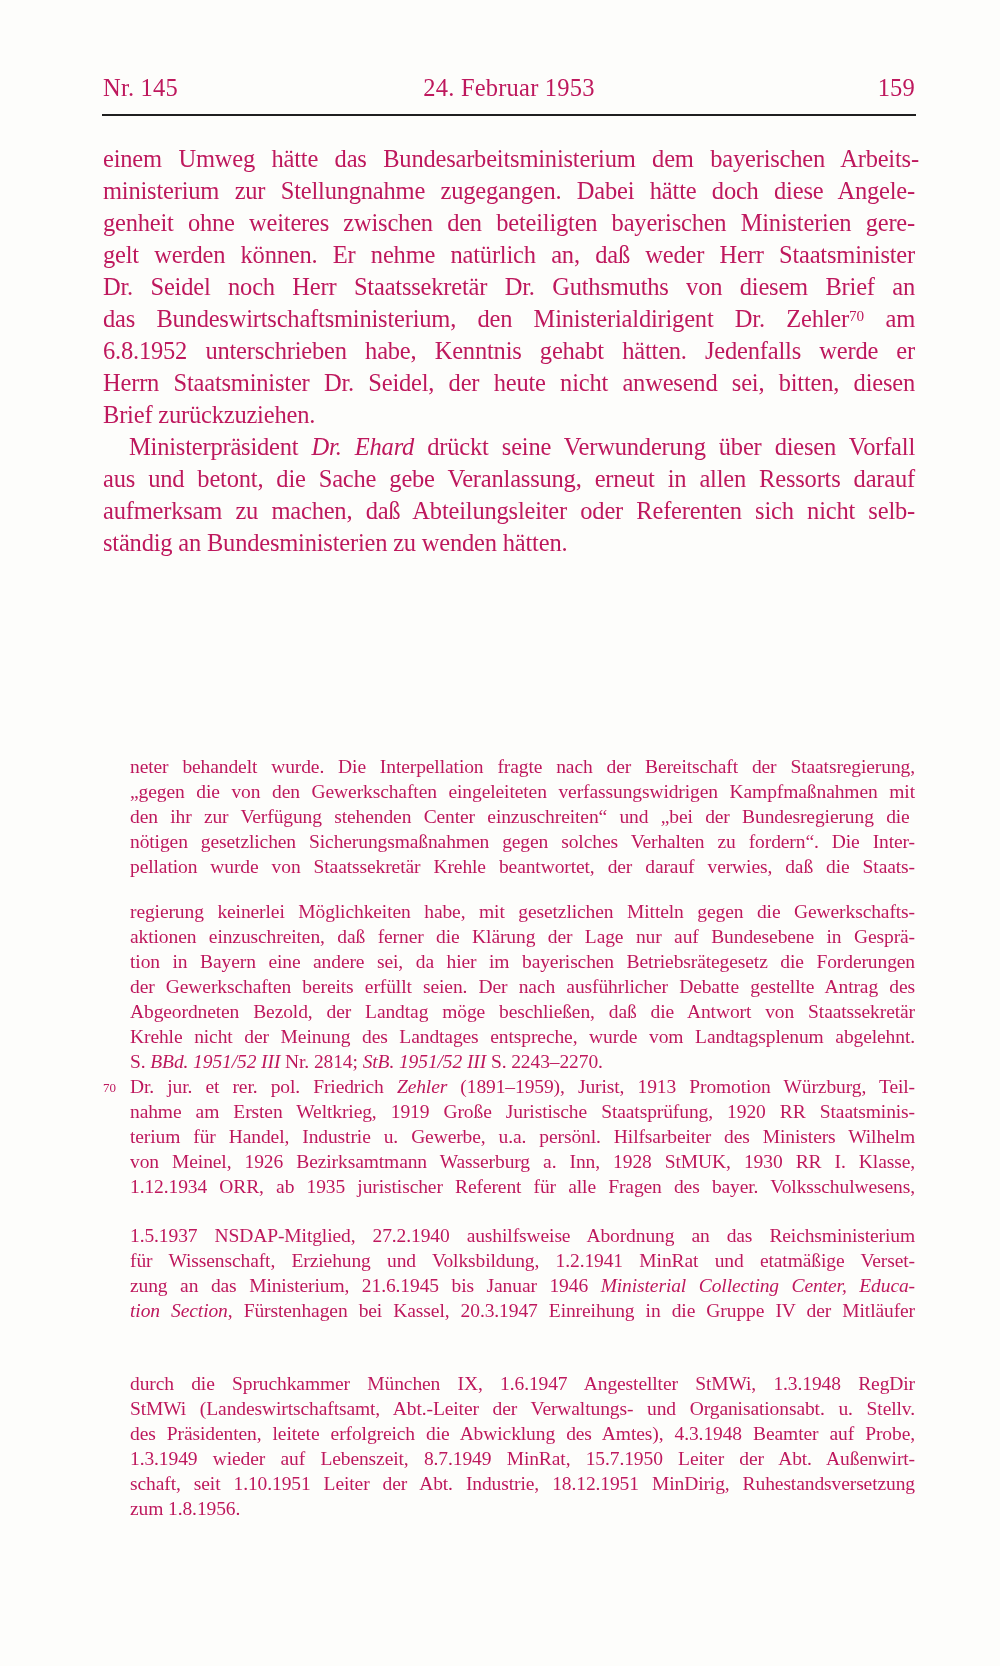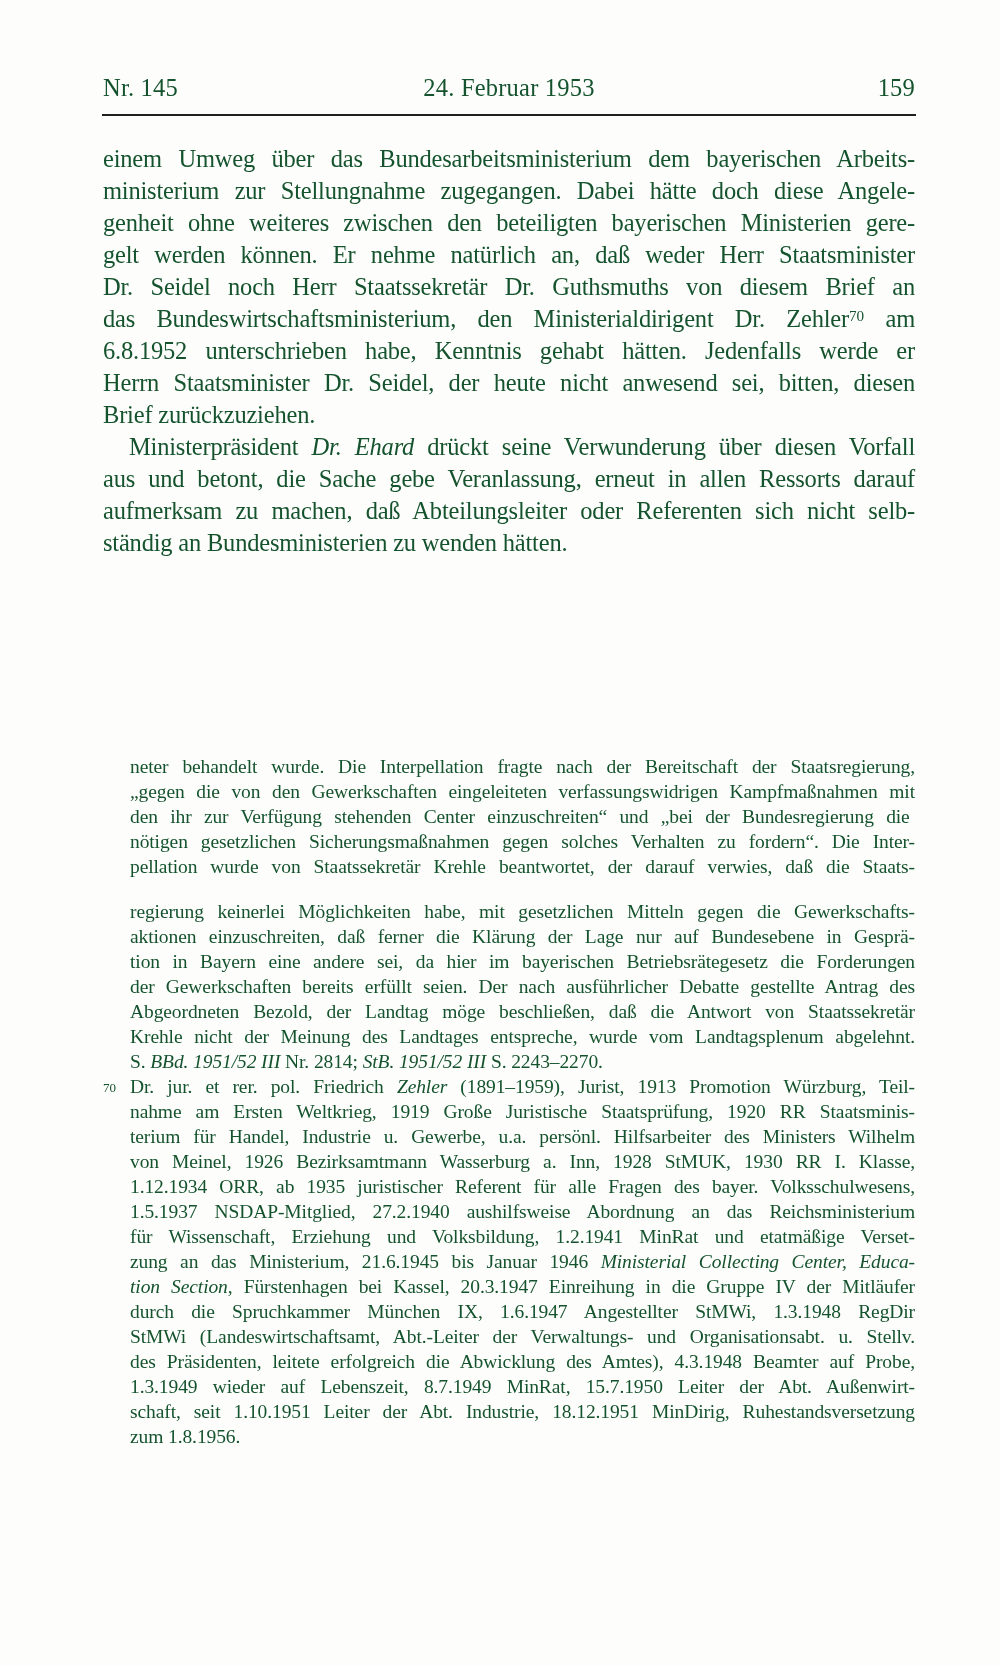--- a/index.html
+++ b/index.html
@@ -2,21 +2,21 @@
 <html lang="de"><head>
 <meta charset="utf-8">
 <style>
   * { margin: 0; padding: 0; box-sizing: border-box; }
   html, body { background: #ffffff; }
   .page {
     position: relative;
     width: 1000px;
     height: 1666px;
     background: #fdfdfb;
-    color: #14532d;
+    color: #be185d;
     font-family: "Liberation Serif", "DejaVu Serif", serif;
     overflow: hidden;
   }
   .page-header {
     position: absolute;
     left: 103px; top: 74px;
     width: 812px; height: 30px;
     font-size: 24.5px;
     letter-spacing: 0.2px;
   }
@@ -69,21 +69,21 @@
   <div class="page-header">
     <span class="hdr-left">Nr. 145</span>
     <span class="hdr-center">24. Februar 1953</span>
     <span class="hdr-right">159</span>
   </div>
 
   <div class="header-rule"></div>
 
   <div class="main-text" id="main-text">
       <div>
-        <div class="line"><span class="ln" style="word-spacing: 10.596px;"><span>einem Umweg über das Bundesarbeitsministerium dem bayerischen Arbeits-</span></span></div>
+        <div class="line"><span class="ln" style="word-spacing: 10.596px;"><span>einem Umweg hätte das Bundesarbeitsministerium dem bayerischen Arbeits-</span></span></div>
         <div class="line"><span class="ln" style="word-spacing: 9.49609px;"><span>ministerium zur Stellungnahme zugegangen. Dabei hätte doch diese Angele-</span></span></div>
         <div class="line"><span class="ln" style="word-spacing: 8.32812px;"><span>genheit ohne weiteres zwischen den beteiligten bayerischen Ministerien gere-</span></span></div>
         <div class="line"><span class="ln" style="word-spacing: 9.4375px;"><span>gelt werden können. Er nehme natürlich an, daß weder Herr Staatsminister</span></span></div>
         <div class="line"><span class="ln" style="word-spacing: 11.5641px;"><span>Dr. Seidel noch Herr Staatssekretär Dr. Guthsmuths von diesem Brief an</span></span></div>
         <div class="line"><span class="ln" style="word-spacing: 15.4141px;"><span>das Bundeswirtschaftsministerium, den Ministerialdirigent Dr. Zehler</span><sup class="fnref">70</sup><span> am</span></span></div>
         <div class="line"><span class="ln" style="word-spacing: 12.332px;"><span>6.8.1952 unterschrieben habe, Kenntnis gehabt hätten. Jedenfalls werde er</span></span></div>
         <div class="line"><span class="ln" style="word-spacing: 8.44219px;"><span>Herrn Staatsminister Dr. Seidel, der heute nicht anwesend sei, bitten, diesen</span></span></div>
         <div class="line last"><span class="ln"><span>Brief zurückzuziehen.</span></span></div>
       </div>
       <div>
@@ -109,25 +109,25 @@
         <div class="line"><span class="ln" style="word-spacing: 6.90781px;"><span>Krehle nicht der Meinung des Landtages entspreche, wurde vom Landtagsplenum abgelehnt.</span></span></div>
         <div class="line last"><span class="ln"><span>S. </span><span class="i">BBd. 1951/52 III</span><span> Nr. 2814; </span><span class="i">StB. 1951/52 III</span><span> S. 2243–2270.</span></span></div>
       </div>
       <div class="footnote">
         <span class="fn-marker">70</span>
         <div class="line"><span class="ln" style="word-spacing: 8.3724px;"><span>Dr. jur. et rer. pol. Friedrich </span><span class="i">Zehler</span><span> (1891–1959), Jurist, 1913 Promotion Würzburg, Teil-</span></span></div>
         <div class="line"><span class="ln" style="word-spacing: 9.35313px;"><span>nahme am Ersten Weltkrieg, 1919 Große Juristische Staatsprüfung, 1920 RR Staatsminis-</span></span></div>
         <div class="line"><span class="ln" style="word-spacing: 8.23864px;"><span>terium für Handel, Industrie u. Gewerbe, u.a. persönl. Hilfsarbeiter des Ministers Wilhelm</span></span></div>
         <div class="line"><span class="ln" style="word-spacing: 8.32943px;"><span>von Meinel, 1926 Bezirksamtmann Wasserburg a. Inn, 1928 StMUK, 1930 RR I. Klasse,</span></span></div>
         <div class="line"><span class="ln" style="word-spacing: 7.44602px;"><span>1.12.1934 ORR, ab 1935 juristischer Referent für alle Fragen des bayer. Volksschulwesens,</span></span></div>
-        <div class="line"><span class="ln" style="word-spacing: 12.2746px;"><span>1.5.1937 NSDAP-Mitglied, 27.2.1940 aushilfsweise Abordnung an das Reichsministerium</span></span></div>
+        <div class="line"><span class="ln" style="word-spacing: 12.2746px; margin-top: 24px;"><span>1.5.1937 NSDAP-Mitglied, 27.2.1940 aushilfsweise Abordnung an das Reichsministerium</span></span></div>
         <div class="line"><span class="ln" style="word-spacing: 11.5556px;"><span>für Wissenschaft, Erziehung und Volksbildung, 1.2.1941 MinRat und etatmäßige Verset-</span></span></div>
         <div class="line"><span class="ln" style="word-spacing: 7.80966px;"><span>zung an das Ministerium, 21.6.1945 bis Januar 1946 </span><span class="i">Ministerial Collecting Center, Educa-</span></span></div>
         <div class="line"><span class="ln" style="word-spacing: 6.35547px;"><span class="i">tion Section</span><span>, Fürstenhagen bei Kassel, 20.3.1947 Einreihung in die Gruppe IV der Mitläufer</span></span></div>
-        <div class="line"><span class="ln" style="word-spacing: 12.5469px;"><span>durch die Spruchkammer München IX, 1.6.1947 Angestellter StMWi, 1.3.1948 RegDir</span></span></div>
+        <div class="line"><span class="ln" style="word-spacing: 12.5469px; margin-top: 48px;"><span>durch die Spruchkammer München IX, 1.6.1947 Angestellter StMWi, 1.3.1948 RegDir</span></span></div>
         <div class="line"><span class="ln" style="word-spacing: 8.95117px; font-family: Liberation Serif, serif;"><span>StMWi (Landeswirtschaftsamt, Abt.-Leiter der Verwaltungs- und Organisationsabt. u. Stellv.</span></span></div>
         <div class="line"><span class="ln" style="word-spacing: 6.32102px;"><span>des Präsidenten, leitete erfolgreich die Abwicklung des Amtes), 4.3.1948 Beamter auf Probe,</span></span></div>
         <div class="line"><span class="ln" style="word-spacing: 10.5188px;"><span>1.3.1949 wieder auf Lebenszeit, 8.7.1949 MinRat, 15.7.1950 Leiter der Abt. Außenwirt-</span></span></div>
         <div class="line"><span class="ln" style="word-spacing: 8.26042px;"><span>schaft, seit 1.10.1951 Leiter der Abt. Industrie, 18.12.1951 MinDirig, Ruhestandsversetzung</span></span></div>
         <div class="line last"><span class="ln"><span>zum 1.8.1956.</span></span></div>
       </div>
     </div>
 
 </div>
 

